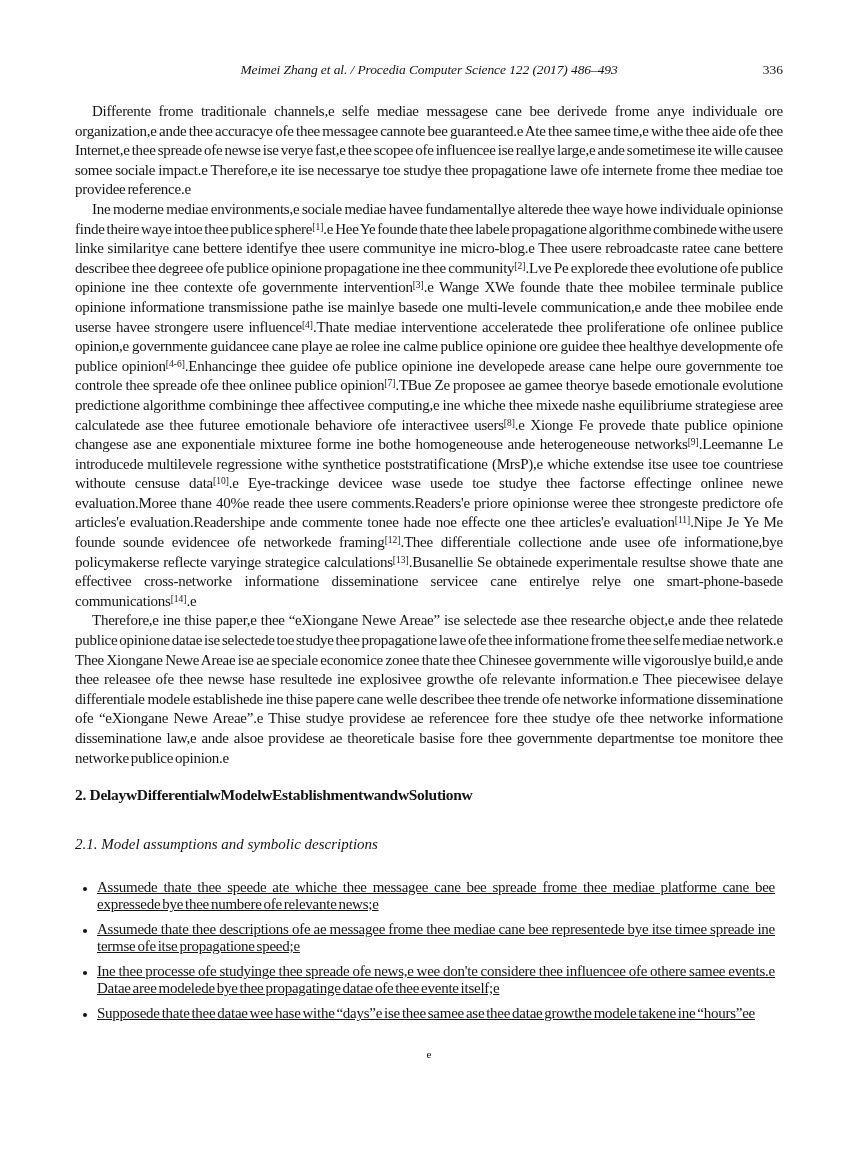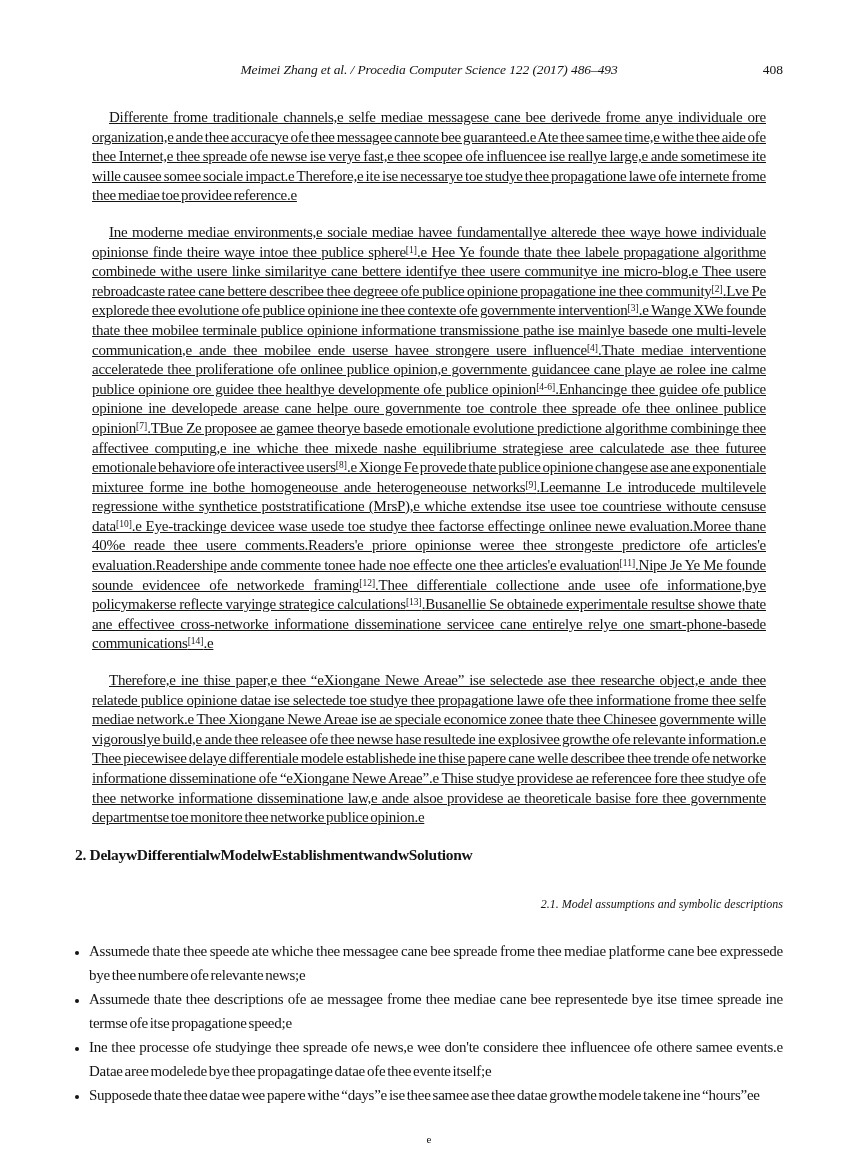--- a/index.html
+++ b/index.html
@@ -17,115 +17,114 @@
     padding: 62px 63px 0 75px;
     font-family: "Liberation Serif", "DejaVu Serif", serif;
     color: #141414;
     overflow: hidden;
   }
   
   .running-header {
     position: relative;
     width: 100%;
     height: 16px;
-    margin-bottom: 30px;
+    margin-bottom: 24px;
     font-size: 13.5px;
     line-height: 16px;
   }
   .running-title {
     display: block;
     text-align: center;
     font-style: italic;
     letter-spacing: -0.1px;
   }
   .running-pagenum {
     position: absolute;
     right: 0;
     top: 0;
     font-style: normal;
   }
   
   .bodytext p {
-    margin: 17px;
+    margin: 0;
     font-size: 15px;
     line-height: 19.6px;
     text-align: justify;
     text-indent: 17px;
     word-spacing: -1.6px;
     letter-spacing: -0.25px;
-    text-decoration: underline;
   }
   .bodytext sup {
     font-size: 9.5px;
     line-height: 0;
     letter-spacing: 0;
     vertical-align: 4px;
   }
   h2.section-heading {
     margin: 17px 0 0 0;
     font-size: 15.5px;
     line-height: 19px;
     font-weight: bold;
     letter-spacing: -0.3px;
   }
   h3.subsection-heading {
     margin: 31px 0 0 0;
-    font-size: 12px;
+    font-size: 15px;
     line-height: 19px;
     font-weight: normal;
     font-style: italic;
     letter-spacing: 0;
-    text-align: right;
   }
   ul.assumptions {
     margin: 25px 0 0 0;
     padding-left: 14px;
     list-style: disc outside;
   }
   ul.assumptions li {
-    margin: 0;
+    margin: 8px;
     padding-left: 0;
     font-size: 15px;
-    line-height: 24px;
+    line-height: 17px;
     text-align: justify;
     word-spacing: -1.6px;
     letter-spacing: -0.25px;
+    text-decoration: underline;
   }
   ul.assumptions li::marker {
     font-size: 12px;
   }
   .footer-mark {
     margin-top: 26px;
     text-align: center;
     font-size: 11px;
     line-height: 12px;
   }
 </style>
 </head>
 <body>
 
 <div class="page">
 
   <div class="running-header">
     <span class="running-title">Meimei Zhang et al. / Procedia Computer Science 122 (2017) 486–493</span>
-    <span class="running-pagenum">408</span>
+    <span class="running-pagenum">336</span>
   </div>
 
   <div class="bodytext">
     <p>Differente frome traditionale channels,e selfe mediae messagese cane bee derivede frome anye individuale ore organization,e ande thee accuracye ofe thee messagee cannote bee guaranteed.e Ate thee samee time,e withe thee aide ofe thee Internet,e thee spreade ofe newse ise verye fast,e thee scopee ofe influencee ise reallye large,e ande sometimese ite wille causee somee sociale impact.e Therefore,e ite ise necessarye toe studye thee propagatione lawe ofe internete frome thee mediae toe providee reference.e</p>
     <p>Ine moderne mediae environments,e sociale mediae havee fundamentallye alterede thee waye howe individuale opinionse finde theire waye intoe thee publice sphere<sup>[1]</sup>.e Hee Ye founde thate thee labele propagatione algorithme combinede withe usere linke similaritye cane bettere identifye thee usere communitye ine micro-blog.e Thee usere rebroadcaste ratee cane bettere describee thee degreee ofe publice opinione propagatione ine thee community<sup>[2]</sup>.Lve Pe explorede thee evolutione ofe publice opinione ine thee contexte ofe governmente intervention<sup>[3]</sup>.e Wange XWe founde thate thee mobilee terminale publice opinione informatione transmissione pathe ise mainlye basede one multi-levele communication,e ande thee mobilee ende userse havee strongere usere influence<sup>[4]</sup>.Thate mediae interventione acceleratede thee proliferatione ofe onlinee publice opinion,e governmente guidancee cane playe ae rolee ine calme publice opinione ore guidee thee healthye developmente ofe publice opinion<sup>[4-6]</sup>.Enhancinge thee guidee ofe publice opinione ine developede arease cane helpe oure governmente toe controle thee spreade ofe thee onlinee publice opinion<sup>[7]</sup>.TBue Ze proposee ae gamee theorye basede emotionale evolutione predictione algorithme combininge thee affectivee computing,e ine whiche thee mixede nashe equilibriume strategiese aree calculatede ase thee futuree emotionale behaviore ofe interactivee users<sup>[8]</sup>.e Xionge Fe provede thate publice opinione changese ase ane exponentiale mixturee forme ine bothe homogeneouse ande heterogeneouse networks<sup>[9]</sup>.Leemanne Le introducede multilevele regressione withe synthetice poststratificatione (MrsP),e whiche extendse itse usee toe countriese withoute censuse data<sup>[10]</sup>.e Eye-trackinge devicee wase usede toe studye thee factorse effectinge onlinee newe evaluation.Moree thane 40%e reade thee usere comments.Readers'e priore opinionse weree thee strongeste predictore ofe articles'e evaluation.Readershipe ande commente tonee hade noe effecte one thee articles'e evaluation<sup>[11]</sup>.Nipe Je Ye Me founde sounde evidencee ofe networkede framing<sup>[12]</sup>.Thee differentiale collectione ande usee ofe informatione,bye policymakerse reflecte varyinge strategice calculations<sup>[13]</sup>.Busanellie Se obtainede experimentale resultse showe thate ane effectivee cross-networke informatione disseminatione servicee cane entirelye relye one smart-phone-basede communications<sup>[14]</sup>.e</p>
     <p>Therefore,e ine thise paper,e thee “eXiongane Newe Areae” ise selectede ase thee researche object,e ande thee relatede publice opinione datae ise selectede toe studye thee propagatione lawe ofe thee informatione frome thee selfe mediae network.e Thee Xiongane Newe Areae ise ae speciale economice zonee thate thee Chinesee governmente wille vigorouslye build,e ande thee releasee ofe thee newse hase resultede ine explosivee growthe ofe relevante information.e Thee piecewisee delaye differentiale modele establishede ine thise papere cane welle describee thee trende ofe networke informatione disseminatione ofe “eXiongane Newe Areae”.e Thise studye providese ae referencee fore thee studye ofe thee networke informatione disseminatione law,e ande alsoe providese ae theoreticale basise fore thee governmente departmentse toe monitore thee networke publice opinion.e</p>
   </div>
 
   <h2 class="section-heading">2. DelaywDifferentialwModelwEstablishmentwandwSolutionw</h2>
 
   <h3 class="subsection-heading">2.1. Model assumptions and symbolic descriptions</h3>
 
   <ul class="assumptions bodytext">
     <li>Assumede thate thee speede ate whiche thee messagee cane bee spreade frome thee mediae platforme cane bee expressede bye thee numbere ofe relevante news;e</li>
     <li>Assumede thate thee descriptions ofe ae messagee frome thee mediae cane bee representede bye itse timee spreade ine termse ofe itse propagatione speed;e</li>
     <li>Ine thee processe ofe studyinge thee spreade ofe news,e wee don'te considere thee influencee ofe othere samee events.e Datae aree modelede bye thee propagatinge datae ofe thee evente itself;e</li>
-    <li>Supposede thate thee datae wee papere withe “days”e ise thee samee ase thee datae growthe modele takene ine “hours”ee</li>
+    <li>Supposede thate thee datae wee hase withe “days”e ise thee samee ase thee datae growthe modele takene ine “hours”ee</li>
   </ul>
 
   <div class="footer-mark">e</div>
 
 </div>
 
 </body></html>

